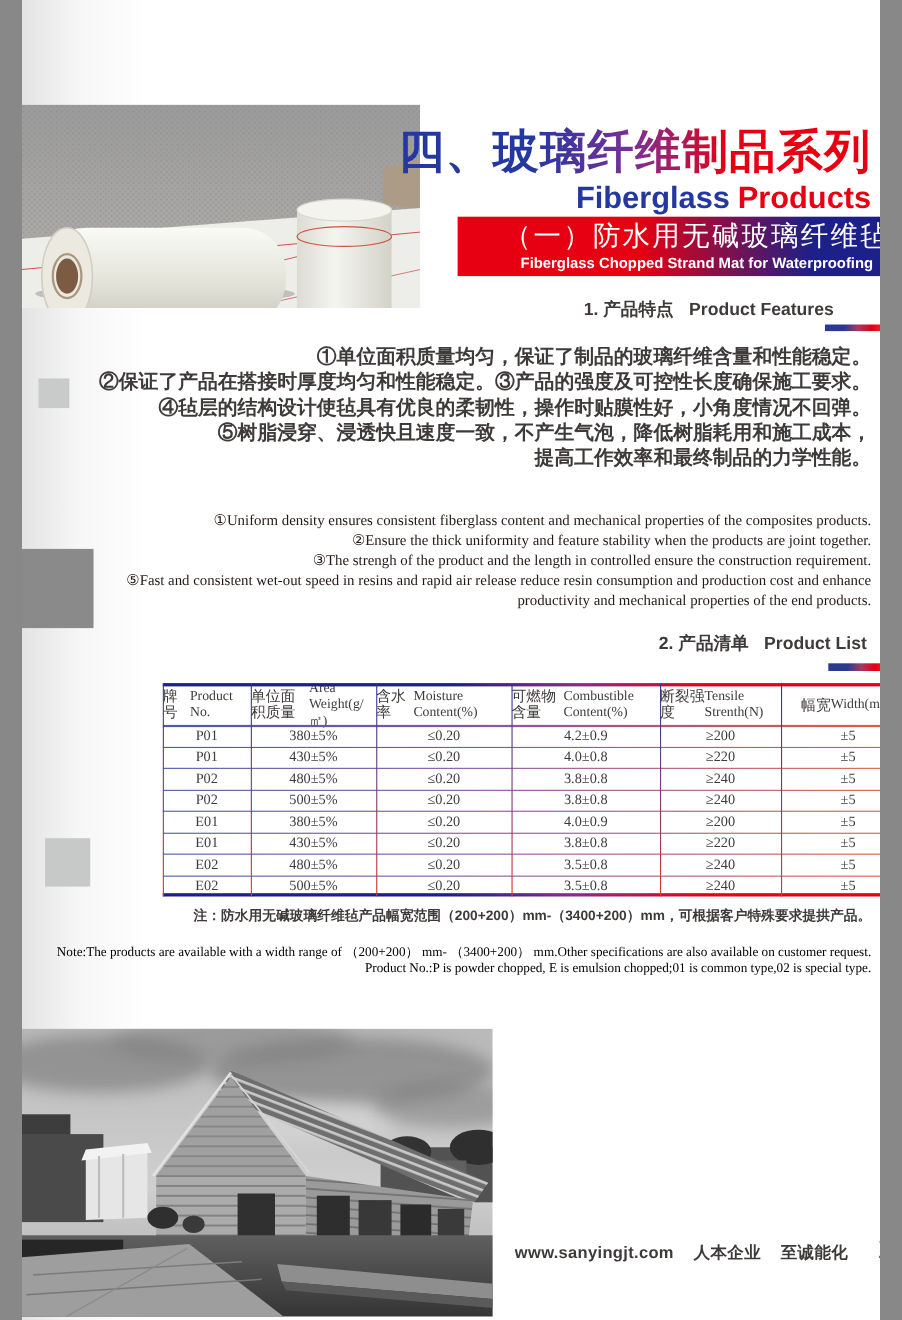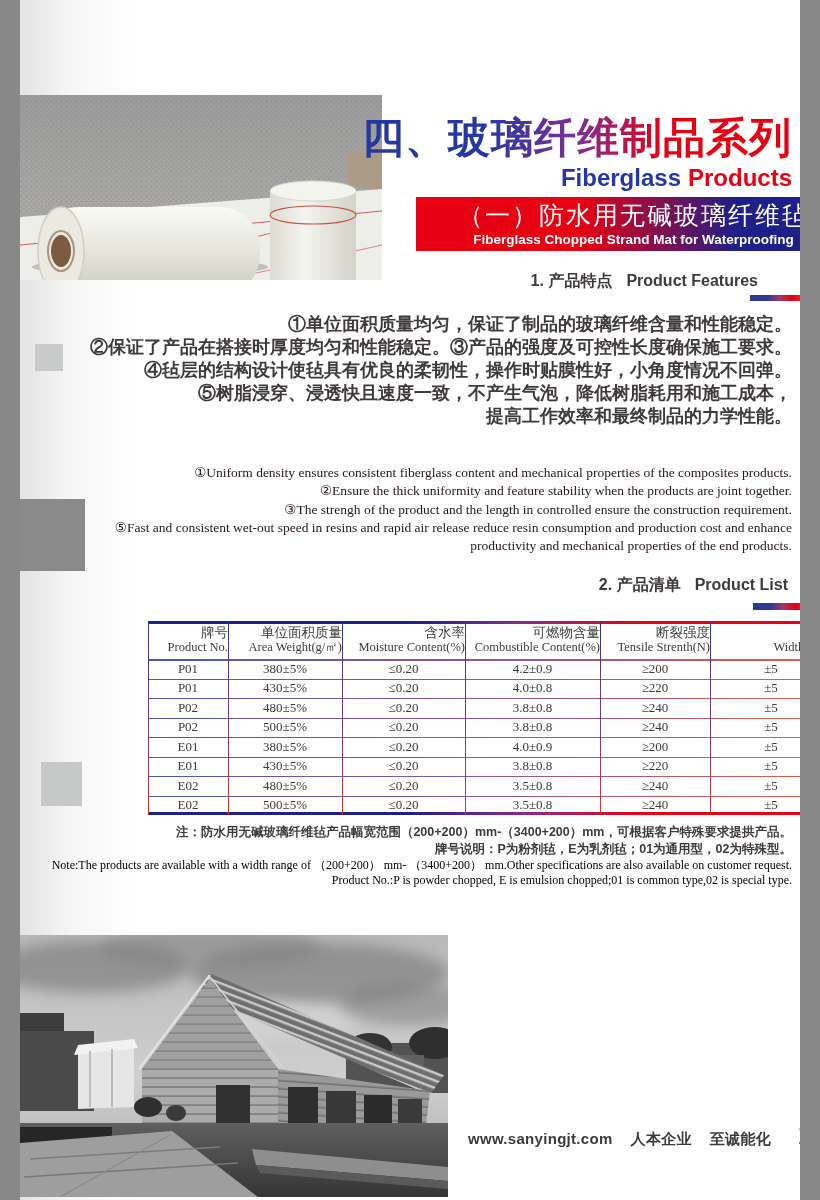--- a/index.html
+++ b/index.html
@@ -20,21 +20,21 @@
   .title-cn {
     position:absolute; right:8px; top:110px; font-size:42px; font-weight:800;
     letter-spacing:1px; white-space:nowrap; color:#1d2088;
   }
   @supports ((-webkit-background-clip:text) or (background-clip:text)) {
     .title-cn {
       background:linear-gradient(90deg,#2438a0 0%,#2438a0 28%,#7c2f96 50%,#e60012 70%,#e60012 100%);
       -webkit-background-clip:text; background-clip:text; color:transparent;
     }
   }
-  .title-en { position:absolute; right:8px; top:164px; font-size:24px; font-weight:700; white-space:nowrap; }
+  .title-en { position:absolute; right:8px; top:164px; font-size:28px; font-weight:700; white-space:nowrap; }
   .title-en .b { color:#2438a0; } .title-en .r { color:#e60012; margin-left:7px; }
 
   .banner {
     position:absolute; left:396px; top:197px; width:435px; height:54px;
     background:linear-gradient(90deg,#e60012 0%,#e60012 38%,#1d2088 74%,#1d2088 100%);
     color:#fff; text-align:center;
   }
   .banner-cn { font-size:25px; font-weight:500; letter-spacing:2px; line-height:33px; margin-top:2px; }
   .banner-en { font-size:13.5px; font-weight:700; line-height:15px; }
 
@@ -54,21 +54,21 @@
     font-family:"Liberation Serif","DejaVu Serif",serif;
     font-size:13.5px; line-height:18.3px; color:#231815; white-space:nowrap; }
 
   
   .tbl { position:absolute; left:128px; top:621px; width:684px; height:194px;
     font-family:"Liberation Serif","DejaVu Serif",serif; color:#3e3a39; }
   .tbl-grid { display:grid; width:684px; height:194px;
     grid-template-columns:80px 114px 123px 135px 110px 122px;
     grid-template-rows:38px repeat(8,19.5px); }
   .tcell { display:flex; align-items:center; justify-content:center; font-size:13px; }
-  .thead { flex-direction:column; line-height:15px;align-items:flex-end; }
+  .thead { flex-direction:row; line-height:15px; }
   .thead .cn { font-size:13.5px; } .thead .en { font-size:12.5px; }
   .hline, .vline { position:absolute; }
   .hline { left:0; width:684px; height:1px;
     background:linear-gradient(90deg,#4a5aab 0%,#8b55a0 45%,#e0603d 100%); }
   .hline.thick { height:3px;
     background:linear-gradient(90deg,#1d2088 0%,#1d2088 38%,#8b2a8c 55%,#e60012 72%,#e60012 100%); }
   .hline.hd { height:1.5px; }
   .vline { top:0; width:1px; height:194px;
     background:linear-gradient(180deg,#2b3a96 0%,#7a3a7a 50%,#d6352a 100%); }
 
@@ -279,21 +279,20 @@
     <div class="vline" style="left:80px"></div>
     <div class="vline" style="left:194px"></div>
     <div class="vline" style="left:317px"></div>
     <div class="vline" style="left:452px"></div>
     <div class="vline" style="left:562px"></div>
     <div class="vline" style="left:683px"></div>
   </div>
 
   <div class="notes-cn">
     <div>注：防水用无碱玻璃纤维毡产品幅宽范围（200+200）mm-（3400+200）mm，可根据客户特殊要求提拱产品。</div>
-    <div>牌号说明：P为粉剂毡，E为乳剂毡；01为通用型，02为特殊型。</div>
   </div>
   <div class="notes-en">
     <div>Note:The products are available with a width range of （200+200） mm- （3400+200） mm.Other specifications are also available on customer request.</div>
     <div>Product No.:P is powder chopped, E is emulsion chopped;01 is common type,02 is special type.</div>
   </div>
 
   <div class="photo-bottom">
     <svg width="428" height="262" viewBox="0 0 428 262" xmlns="http://www.w3.org/2000/svg">
       <defs>
         <linearGradient id="sky" x1="0" y1="0" x2="0" y2="1">

